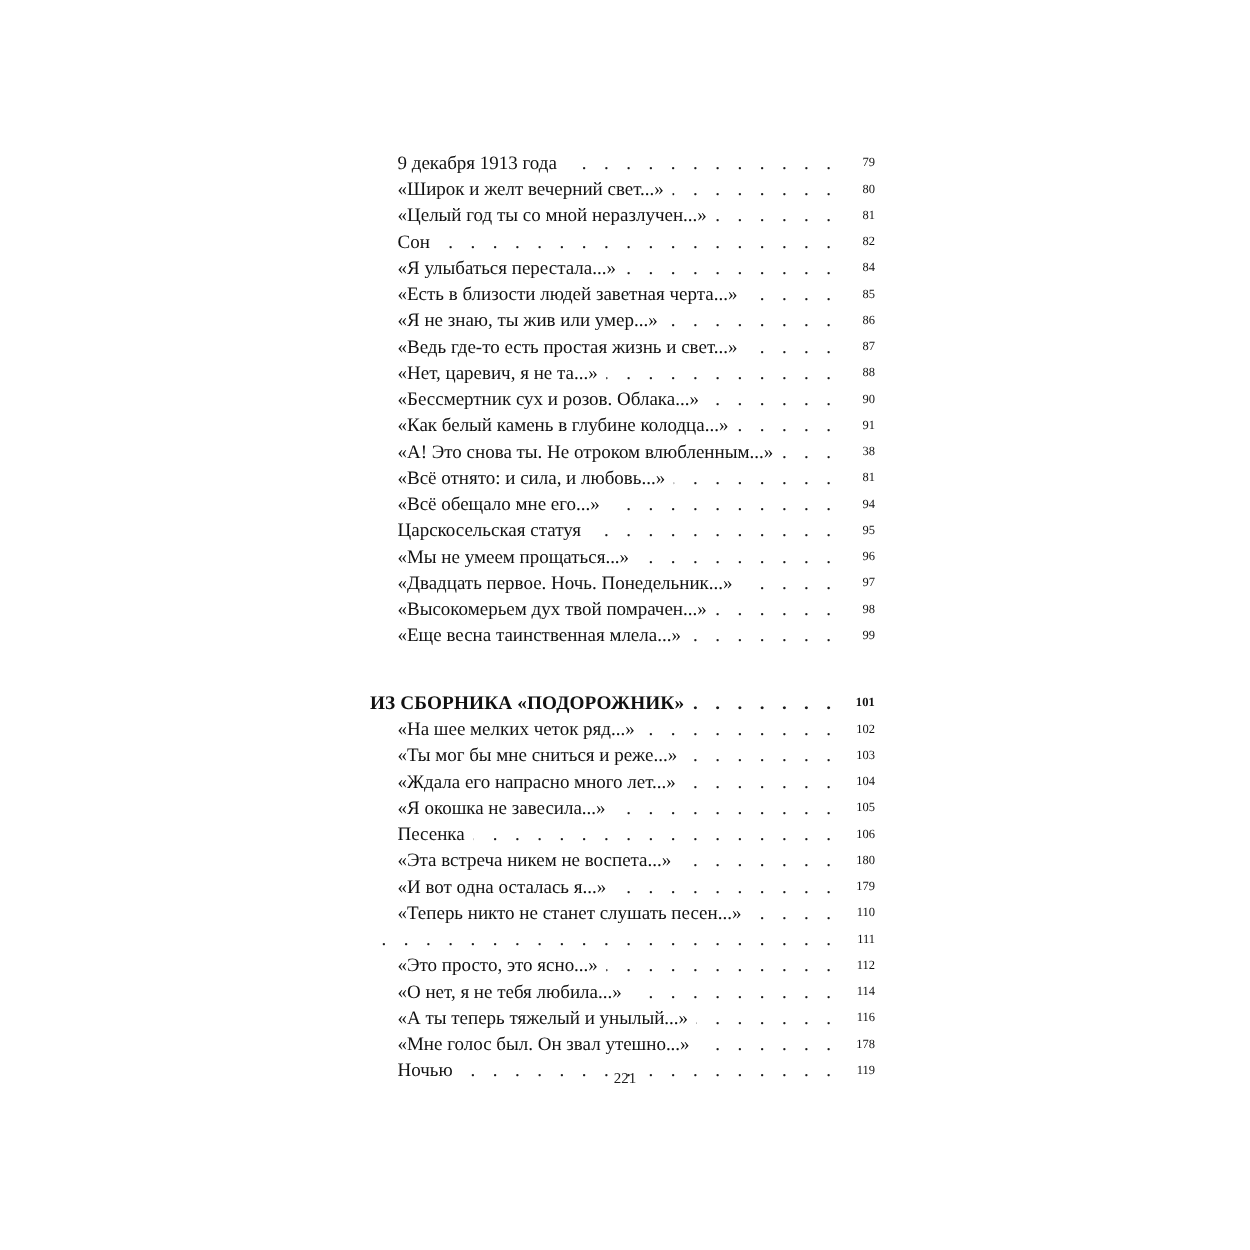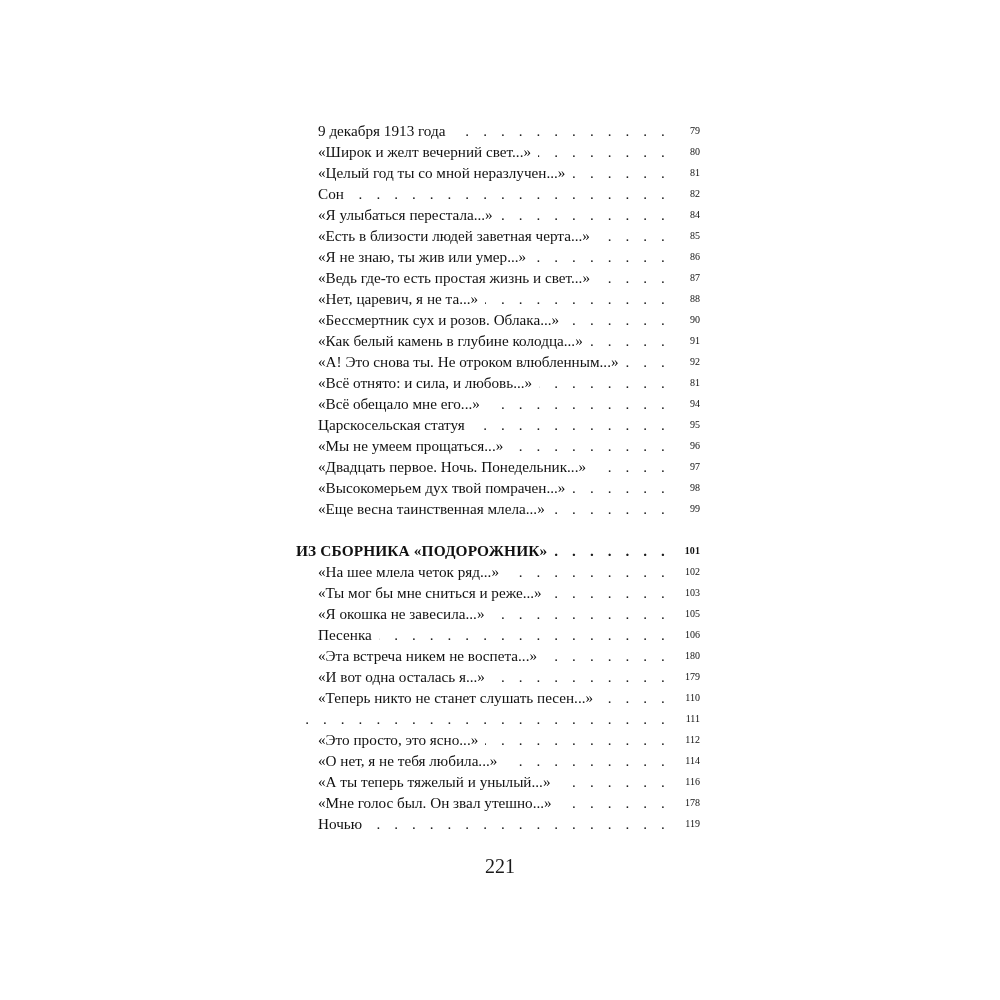--- a/index.html
+++ b/index.html
@@ -26,21 +26,21 @@
 
   
   .toc {
     position: absolute;
     left: 296px;
     top: 120px;
     width: 404px;
   }
 
   .toc-section + .toc-section {
-    margin-top: 21px;
+    margin-top: 33px;
   }
 
   .toc-row {
     display: flex;
     align-items: center;
     font-size: 15.2px;
     line-height: 21px;
     white-space: nowrap;
   }
 
@@ -87,21 +87,21 @@
     font-variant-numeric: lining-nums;
   }
 
   
   .folio {
     position: absolute;
     left: 0;
     right: 0;
     top: 855px;
     text-align: center;
-    font-size: 20px;
+    font-size: 12px;
     color: #1a1a1a;
   }
 </style>
 </head>
 <body>
 
 <div class="page">
 
   <div class="toc" id="toc-root">
       <div class="toc-section">
@@ -156,21 +156,21 @@
           <span class="pageno">90</span>
         </div>
         <div class="toc-row entry">
           <span class="title">«Как белый камень в глубине колодца...»</span>
           <span class="leader"></span>
           <span class="pageno">91</span>
         </div>
         <div class="toc-row entry">
           <span class="title">«А! Это снова ты. Не отроком влюбленным...»</span>
           <span class="leader"></span>
-          <span class="pageno">92</span>
+          <span class="pageno">38</span>
         </div>
         <div class="toc-row entry">
           <span class="title">«Всё отнято: и сила, и любовь...»</span>
           <span class="leader"></span>
           <span class="pageno">81</span>
         </div>
         <div class="toc-row entry">
           <span class="title">«Всё обещало мне его...»</span>
           <span class="leader"></span>
           <span class="pageno">94</span>
@@ -201,28 +201,33 @@
           <span class="pageno">99</span>
         </div>
       </div>
       <div class="toc-section">
         <div class="toc-row heading">
           <span class="title">ИЗ СБОРНИКА «ПОДОРОЖНИК»</span>
           <span class="leader"></span>
           <span class="pageno">101</span>
         </div>
         <div class="toc-row entry">
-          <span class="title">«На шее млела четок ряд...»</span>
+          <span class="title">«На шее мелких четок ряд...»</span>
           <span class="leader"></span>
           <span class="pageno">102</span>
         </div>
         <div class="toc-row entry">
           <span class="title">«Ты мог бы мне сниться и реже...»</span>
           <span class="leader"></span>
           <span class="pageno">103</span>
+        </div>
+        <div class="toc-row entry">
+          <span class="title">«Ждала его напрасно много лет...»</span>
+          <span class="leader"></span>
+          <span class="pageno">104</span>
         </div>
         <div class="toc-row entry">
           <span class="title">«Я окошка не завесила...»</span>
           <span class="leader"></span>
           <span class="pageno">105</span>
         </div>
         <div class="toc-row entry">
           <span class="title">Песенка</span>
           <span class="leader"></span>
           <span class="pageno">106</span>

